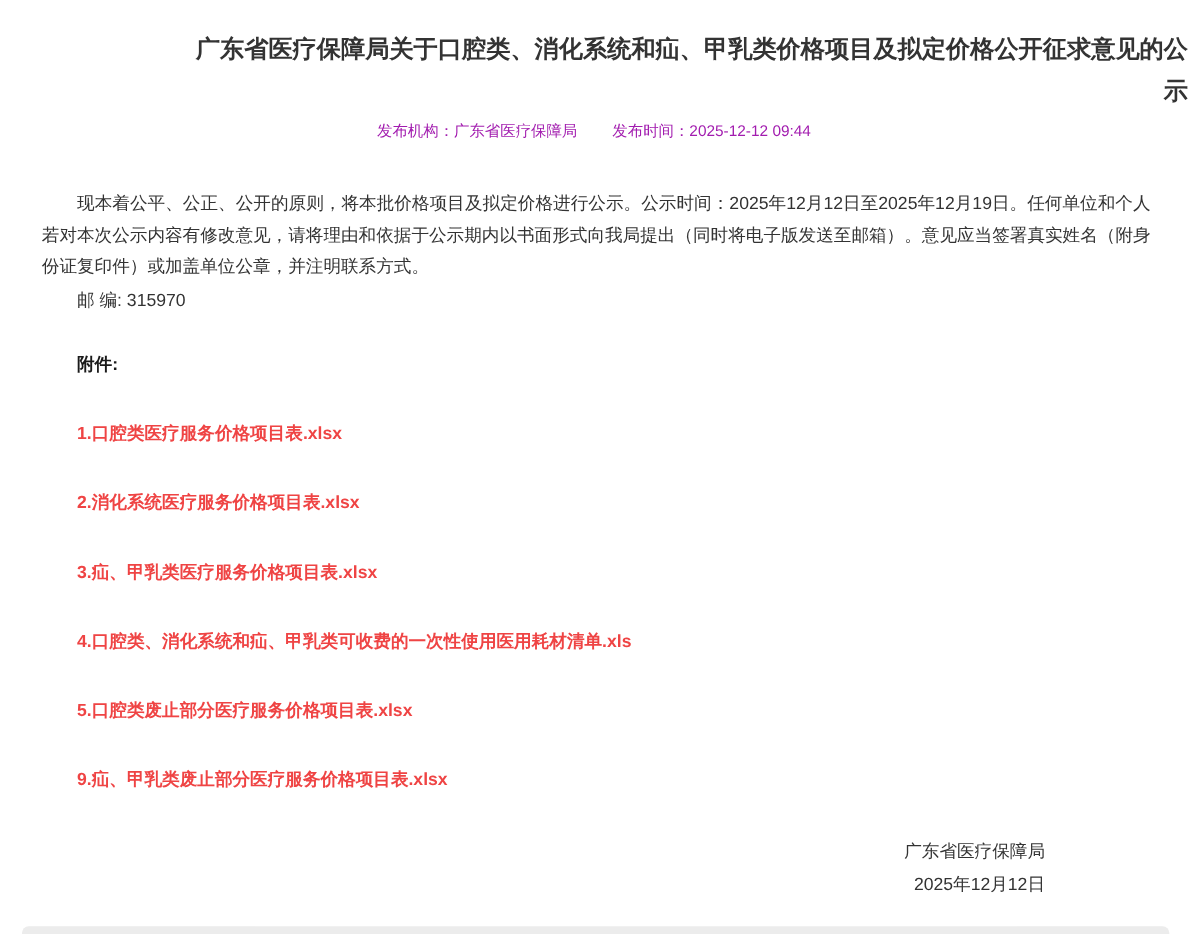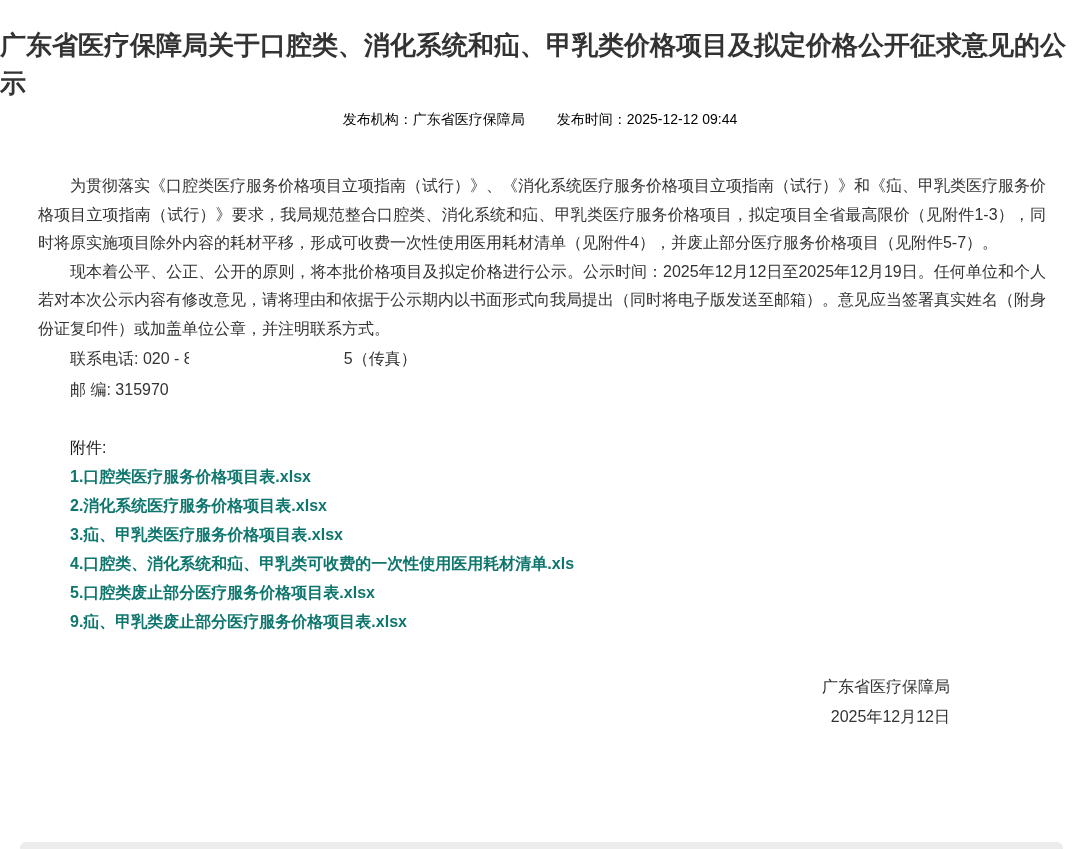--- a/index.html
+++ b/index.html
@@ -6,32 +6,32 @@
   html, body { width: 1080px; height: 849px; background: #ffffff; }
   body {
     font-family: "Liberation Sans", "DejaVu Sans", sans-serif;
     color: #333333;
     position: relative;
     overflow: hidden;
   }
   .page { width: 1080px; height: 849px; position: relative; padding-top: 26px; }
 
   .title {
-    text-align: left;
-    font-size: 26px;
+    text-align: right;
+    font-size: 22px;
     font-weight: bold;
     color: #333333;
     line-height: 38px;
   }
 
   .meta {
     margin-top: 9px;
     text-align: center;
     font-size: 14px;
-    color: #000000;
+    color: #a21caf;
   }
   .meta .meta-time { margin-left: 28px; }
 
   .content {
     margin-top: 43px;
     padding: 0 34px 0 38px;
     font-size: 16px;
     line-height: 28.5px;
   }
   .para {
@@ -44,22 +44,22 @@
   .phone-clip {
     display: inline-block;
     width: 5px;
     overflow: hidden;
     white-space: nowrap;
     vertical-align: bottom;
   }
   .phone-gap { display: inline-block; width: 155px; }
 
   .attachments { padding-left: 2em; margin-top: 29px; }
-  .att-heading { font-weight: normal; color: #1a1a1a; line-height: 29px; }
-  .att-item { font-weight: bold; color: #0f766e; line-height: 29px; cursor: pointer; }
+  .att-heading { font-weight: bold; color: #1a1a1a; line-height: 29px; }
+  .att-item { font-weight: bold; color: #ef4444; line-height: 29px; cursor: pointer; margin-top: 34px; }
 
   .signature {
     margin-top: 36px;
     text-align: right;
     padding-right: 96px;
     font-size: 16px;
   }
   .signature div { line-height: 30px; }
 
   .footer-bar {
@@ -82,25 +82,23 @@
     <div>示</div>
   </h1>
 
   <div class="meta">
     <span class="meta-org">发布机构：广东省医疗保障局</span>
     <span class="meta-time">发布时间：2025-12-12 09:44</span>
   </div>
 
   <div class="content">
 
-    <p class="para">为贯彻落实《口腔类医疗服务价格项目立项指南（试行）》、《消化系统医疗服务价格项目立项指南（试行）》和《疝、甲乳类医疗服务价格项目立项指南（试行）》要求，我局规范整合口腔类、消化系统和疝、甲乳类医疗服务价格项目，拟定项目全省最高限价（见附件1-3），同时将原实施项目除外内容的耗材平移，形成可收费一次性使用医用耗材清单（见附件4），并废止部分医疗服务价格项目（见附件5-7）。</p>
     <p class="para">现本着公平、公正、公开的原则，将本批价格项目及拟定价格进行公示。公示时间：2025年12月12日至2025年12月19日。任何单位和个人若对本次公示内容有修改意见，请将理由和依据于公示期内以书面形式向我局提出（同时将电子版发送至邮箱）。意见应当签署真实姓名（附身份证复印件）或加盖单位公章，并注明联系方式。</p>
 
     <div class="contact">
-      <div class="contact-line"><span>联系电话: 020 - </span><span class="phone-clip">8</span><span class="phone-gap"></span><span>5（传真）</span></div>
       <div class="contact-line">邮 编: 315970</div>
     </div>
 
     <div class="attachments">
       <div class="att-heading">附件:</div>
       <div>
           <div class="att-item">1.口腔类医疗服务价格项目表.xlsx</div>
           <div class="att-item">2.消化系统医疗服务价格项目表.xlsx</div>
           <div class="att-item">3.疝、甲乳类医疗服务价格项目表.xlsx</div>
           <div class="att-item">4.口腔类、消化系统和疝、甲乳类可收费的一次性使用医用耗材清单.xls</div>

